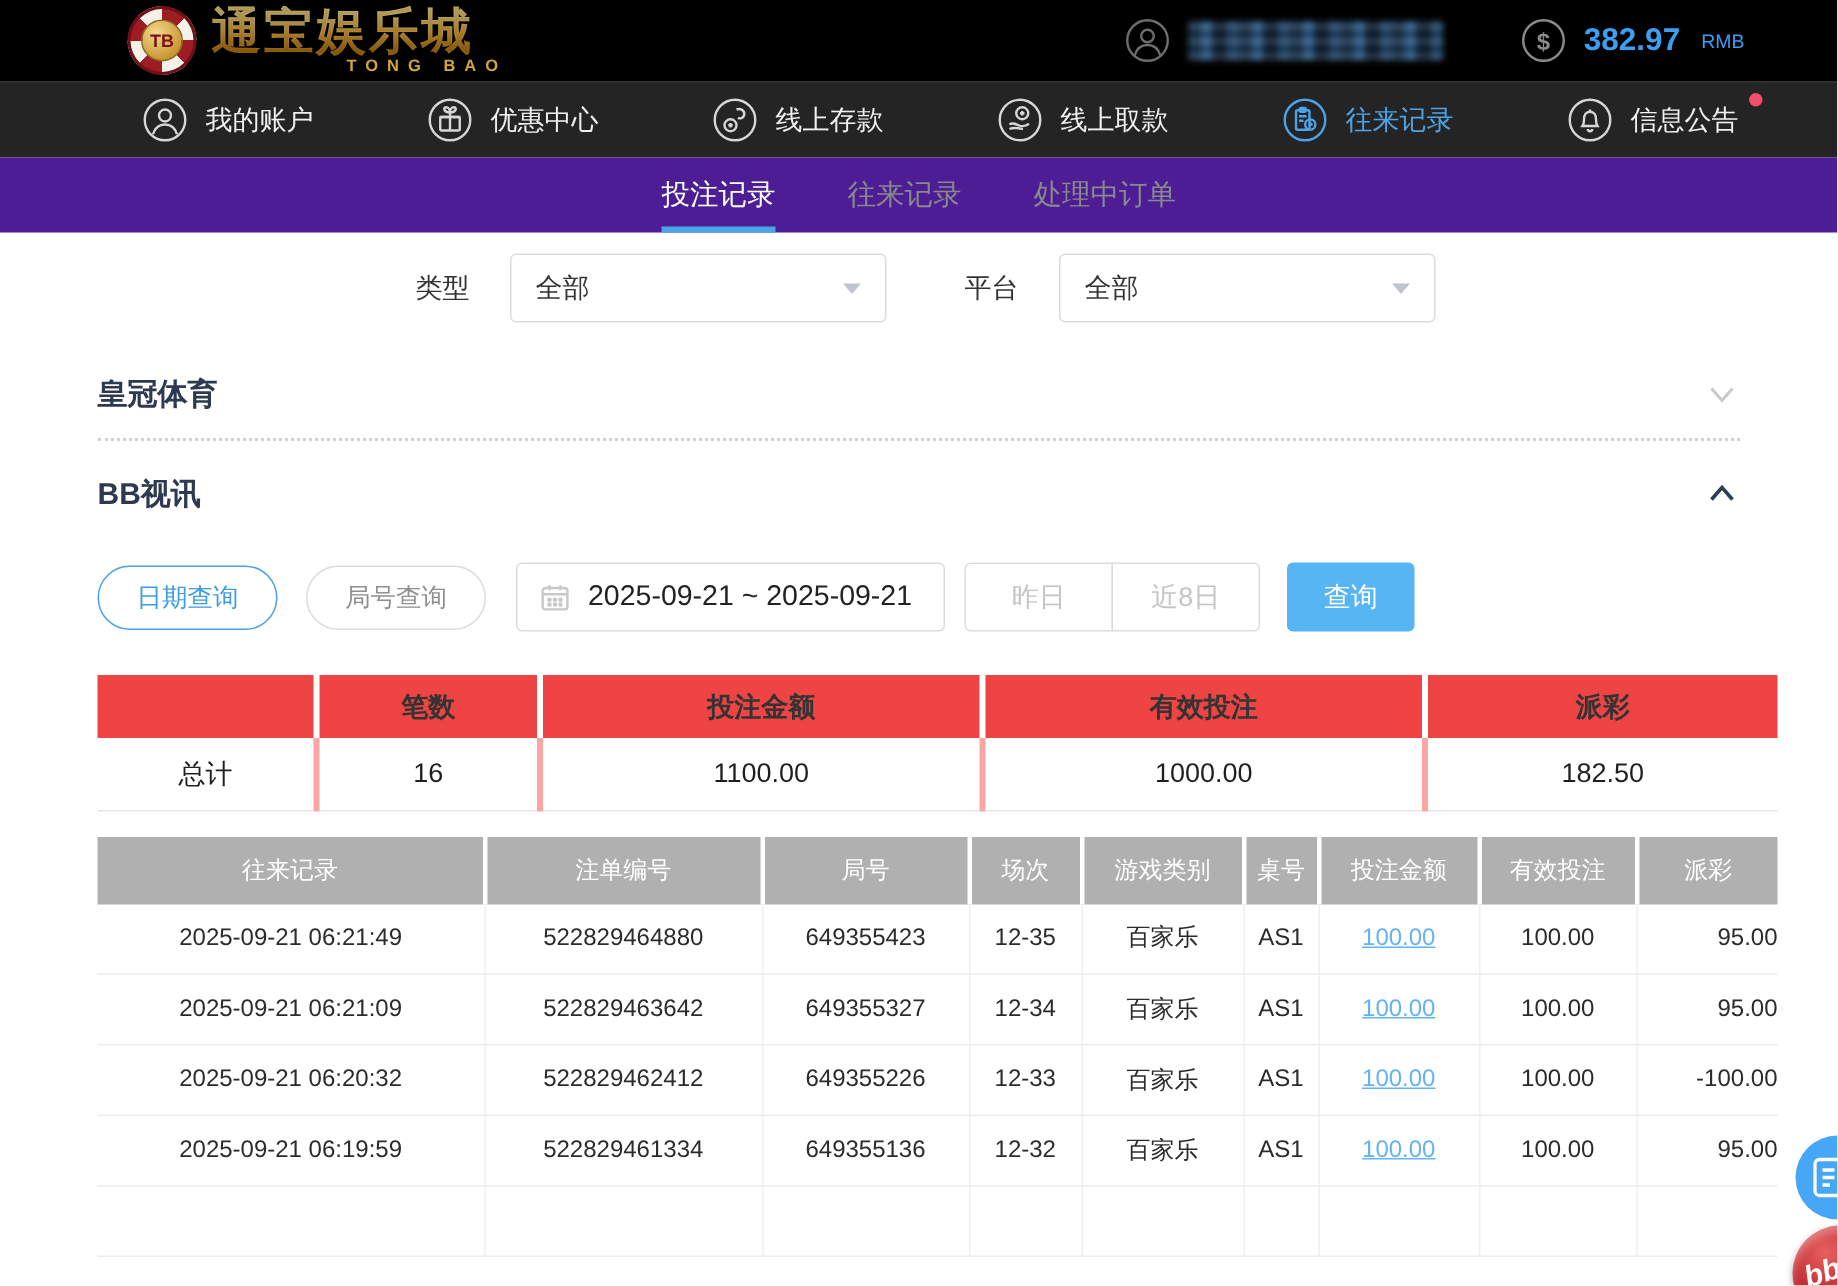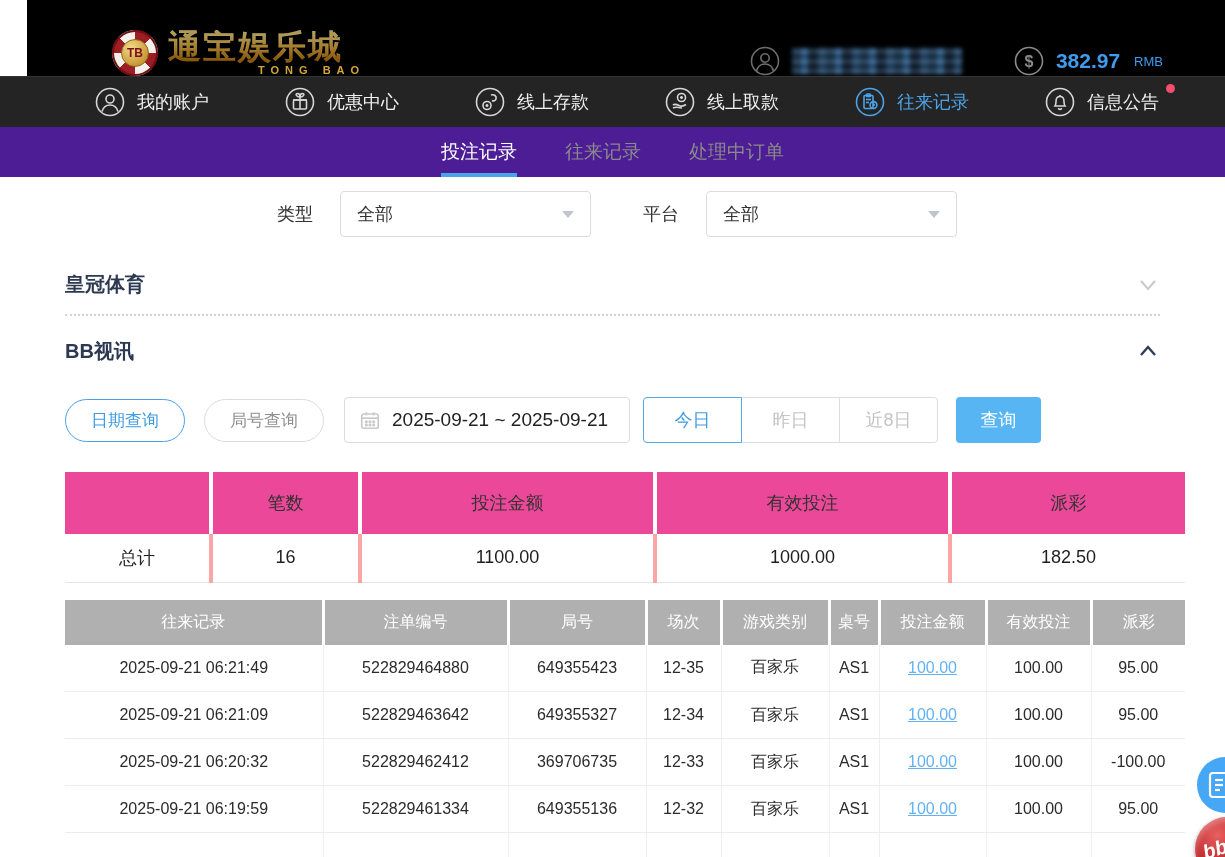--- a/index.html
+++ b/index.html
@@ -1,21 +1,21 @@
 <!DOCTYPE html>
 <html><head>
 <meta charset="utf-8">
 <style>
   * { margin:0; padding:0; box-sizing:border-box; }
   html,body { width:1225px; height:857px; }
   body { font-family:"Liberation Sans","DejaVu Sans",sans-serif; background:#fff; }
   .page { position:relative; width:1225px; height:857px; overflow:hidden; background:#fff; }
 
   
-  .topbar { height:76px; background:#000; display:flex; align-items:flex-end;margin-left:27px; }
+  .topbar { height:54px; background:#000; display:flex; align-items:center; }
   .logo { margin-left:85px; display:flex; align-items:center; gap:10px; }
   .chip { width:46px; height:46px; border-radius:50%; position:relative; flex:0 0 auto;
     background:conic-gradient(#9e1c24 0 45deg,#f4f0ea 45deg 90deg,#9e1c24 90deg 135deg,#f4f0ea 135deg 180deg,#9e1c24 180deg 225deg,#f4f0ea 225deg 270deg,#9e1c24 270deg 315deg,#f4f0ea 315deg 360deg);
     box-shadow:0 0 0 2px #6e1016 inset; }
   .chip-inner { position:absolute; left:9px; top:9px; width:28px; height:28px; border-radius:50%;
     background:radial-gradient(circle at 35% 30%,#f3d98a,#c89432 75%); color:#7a1117; font-size:12px; font-weight:bold;
     display:flex; align-items:center; justify-content:center; border:1px solid #8a6a1e; }
   .logo-txt { display:flex; flex-direction:column; line-height:1; }
   .logo-title { font-size:33px; font-weight:bold; letter-spacing:2px;
     background:linear-gradient(180deg,#f9e98e 15%,#e8b84a 55%,#b97f15 90%);
@@ -74,32 +74,32 @@
     display:flex; align-items:center; justify-content:center; margin-left:-1px; cursor:pointer; }
   .quick:first-child { margin-left:0; border-radius:4px 0 0 4px; }
   .quick:last-child { border-radius:0 4px 4px 0; }
   .quick.active { border:1px solid #54a8e8; color:#3f9ce2; z-index:1; }
   .search-btn { margin-left:18px; width:85px; height:46px; background:#57b5f3; border:none; border-radius:4px;
     color:#fff; font-size:18px; cursor:pointer; font-family:inherit; }
 
   
   table { border-collapse:collapse; table-layout:fixed; width:1120px; }
   .summary-wrap { margin:29px 65px 0; }
-  .summary th { background:#ec4899; height:62px; font-size:18px; font-weight:normal; color:#333; border-right:4px solid #fff; }
+  .summary th { background:#ef4444; height:42px; font-size:18px; font-weight:bold; color:#333; border-right:4px solid #fff; }
   .summary th:last-child { border-right:none; }
   .summary td { height:48px; text-align:center; font-size:18px; color:#1f1f1f; border-right:4px solid #fca5a5;
     border-bottom:1px solid #e6e6e6; }
   .summary td:last-child { border-right:none; }
 
   .detail-wrap { margin:17px 65px 0; }
   .detail th { background:#b0b0b0; height:45px; color:#fff; font-size:16px; font-weight:normal; border-right:3px solid #fff; }
   .detail th:last-child { border-right:none; }
   .detail td { height:47px; text-align:center; font-size:16px; color:#2b2b2b;
     border-bottom:1px solid #ececec; border-right:1px solid #efefef; }
-  .detail td:last-child { border-right:none; }
+  .detail td:last-child { border-right:none;text-align:right; }
   .bet-link { color:#64b2f2; text-decoration:underline; cursor:pointer; }
   .neg { color:#f4536d; }
 
   
   .fab-blue { position:absolute; top:757px; right:-28px; width:56px; height:56px; border-radius:50%;
     background:#45a7f5; display:flex; align-items:center; justify-content:flex-start; padding-left:10px; cursor:pointer; }
   .fab-red { position:absolute; top:817px; right:-34px; width:64px; height:64px; border-radius:50%;
     background:radial-gradient(circle at 35% 28%,#e86060 0%,#c22b2f 45%,#7e0d13 85%);
     box-shadow:0 2px 5px rgba(0,0,0,.35), inset 0 4px 6px rgba(255,255,255,.35); cursor:pointer;
     display:flex; align-items:center; padding-left:8px; }
@@ -251,21 +251,20 @@
         <circle cx="8" cy="14" r="0.8" fill="#c9c9c9"></circle>
           <circle cx="12" cy="14" r="0.8" fill="#c9c9c9"></circle>
           <circle cx="16" cy="14" r="0.8" fill="#c9c9c9"></circle>
         <circle cx="8" cy="17.5" r="0.8" fill="#c9c9c9"></circle>
           <circle cx="12" cy="17.5" r="0.8" fill="#c9c9c9"></circle>
           <circle cx="16" cy="17.5" r="0.8" fill="#c9c9c9"></circle>
       </svg>
       <span>2025-09-21 ~ 2025-09-21</span>
     </div>
     <div class="quick-group">
-      <div class="quick active">今日</div>
       <div class="quick">昨日</div>
       <div class="quick">近8日</div>
     </div>
     <button class="search-btn">查询</button>
   </div>
 
   <div class="summary-wrap">
     <table class="summary">
       <colgroup>
           <col style="width:146px">
@@ -340,21 +339,21 @@
           <td>12-34</td>
           <td>百家乐</td>
           <td>AS1</td>
           <td><a class="bet-link">100.00</a></td>
           <td>100.00</td>
           <td class="payout">95.00</td>
         </tr>
         <tr>
           <td>2025-09-21 06:20:32</td>
           <td>522829462412</td>
-          <td>369706735</td>
+          <td>649355226</td>
           <td>12-33</td>
           <td>百家乐</td>
           <td>AS1</td>
           <td><a class="bet-link">100.00</a></td>
           <td>100.00</td>
           <td class="payout neg">-100.00</td>
         </tr>
         <tr>
           <td>2025-09-21 06:19:59</td>
           <td>522829461334</td>

